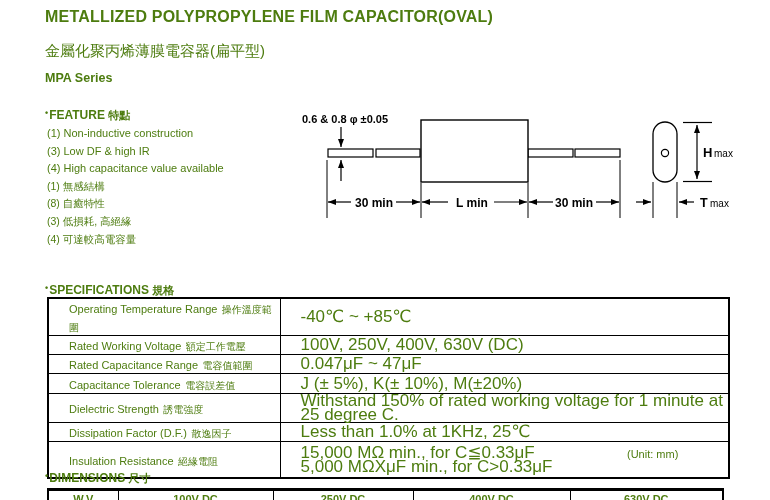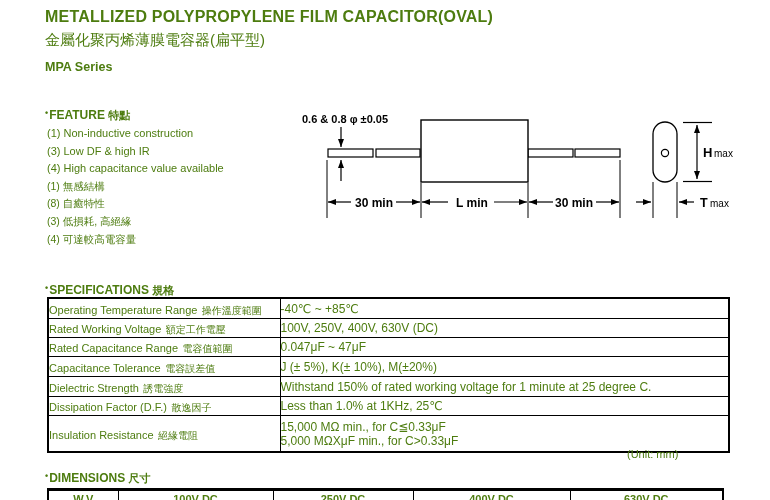--- a/index.html
+++ b/index.html
@@ -1,39 +1,39 @@
 <!DOCTYPE html>
 <html><head>
 <meta charset="utf-8">
 <style>
   html,body{margin:0;padding:0;background:#fff;}
   .page{position:relative;width:770px;height:500px;background:#fff;overflow:hidden;
         font-family:"Liberation Sans","DejaVu Sans",sans-serif;color:#4d7c0f;}
   
   .hdr{position:absolute;left:45px;top:7px;}
   .hdr h1{margin:0;font-size:16px;font-weight:bold;letter-spacing:0.2px;line-height:19px;}
-  .hdr .sub{font-size:15px;margin-top:5px;line-height:18px;}
+  .hdr .sub{font-size:15px;margin-top:16px;line-height:18px;}
   .hdr .series{font-size:12.5px;font-weight:bold;margin-top:11px;}
   
   .sec-h{position:absolute;font-size:12px;font-weight:bold;white-space:nowrap;}
   .sec-h .zh{font-size:11px;}
   .bullet{font-size:9px;vertical-align:3px;margin-right:1px;}
   
   .feature-list{position:absolute;left:47px;top:125px;}
   .feature-list .item{font-size:11px;line-height:17.6px;white-space:nowrap;}
   .feature-list .item.zh{font-size:10.5px;}
   
   .diagram{position:absolute;left:295px;top:105px;}
   
   .spec-table{position:absolute;left:47px;top:297px;border-collapse:collapse;table-layout:fixed;width:681px;}
-  .spec-table td{border:1px solid #000;padding:0 0 0 0;vertical-align:middle;margin-left:6px;}
+  .spec-table td{border:1px solid #000;padding:0 0 0 20px;vertical-align:middle;margin-left:6px;}
   .spec-table{border:2px solid #000;}
   .spec-table .lbl .en{font-size:11px;}
   .spec-table .lbl .zh{font-size:10px;}
-  .spec-table .val{font-size:12px;white-space:pre-line;line-height:14px;}
+  .spec-table .val{font-size:17px;white-space:pre-line;line-height:14px;}
   .r19 td{height:19px;} .r18 td{height:18px;} .r34 td{height:35px;}
   
   .unit-note{position:absolute;left:627px;top:448px;font-size:11px;font-weight:normal;}
   .dim-table{position:absolute;left:47px;top:488px;border-collapse:collapse;table-layout:fixed;width:675px;
              border:2px solid #000;border-top:3px solid #000;}
   .dim-table td{border:1px solid #000;height:18px;vertical-align:top;text-align:center;
                 font-size:11px;font-weight:bold;padding-top:2px;}
   svg text{font-family:"Liberation Sans","DejaVu Sans",sans-serif;}
 </style>
 </head>

